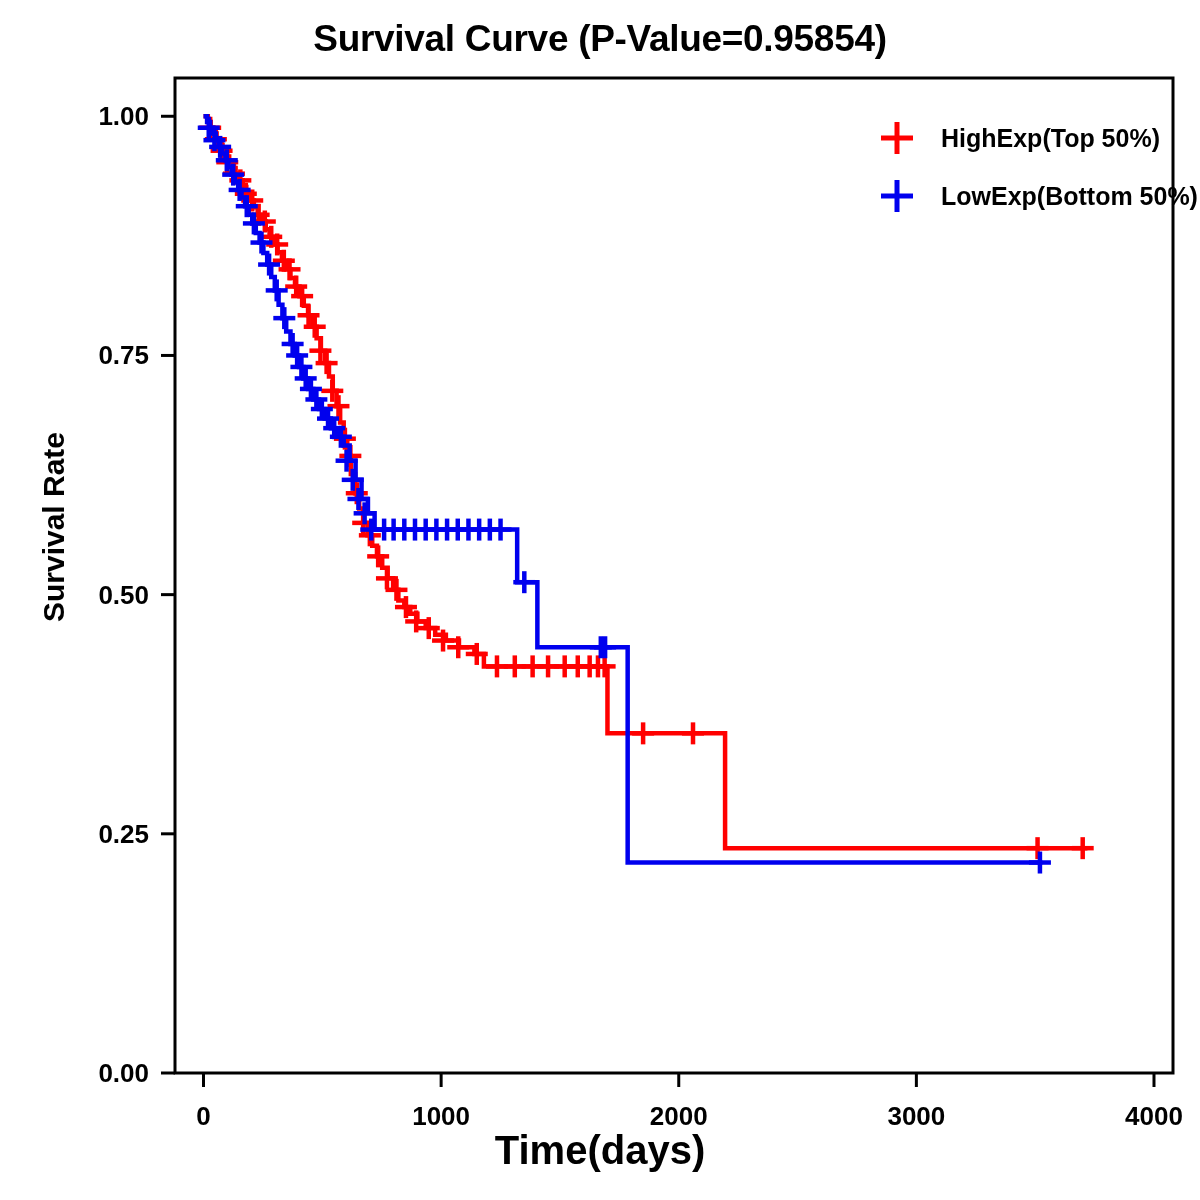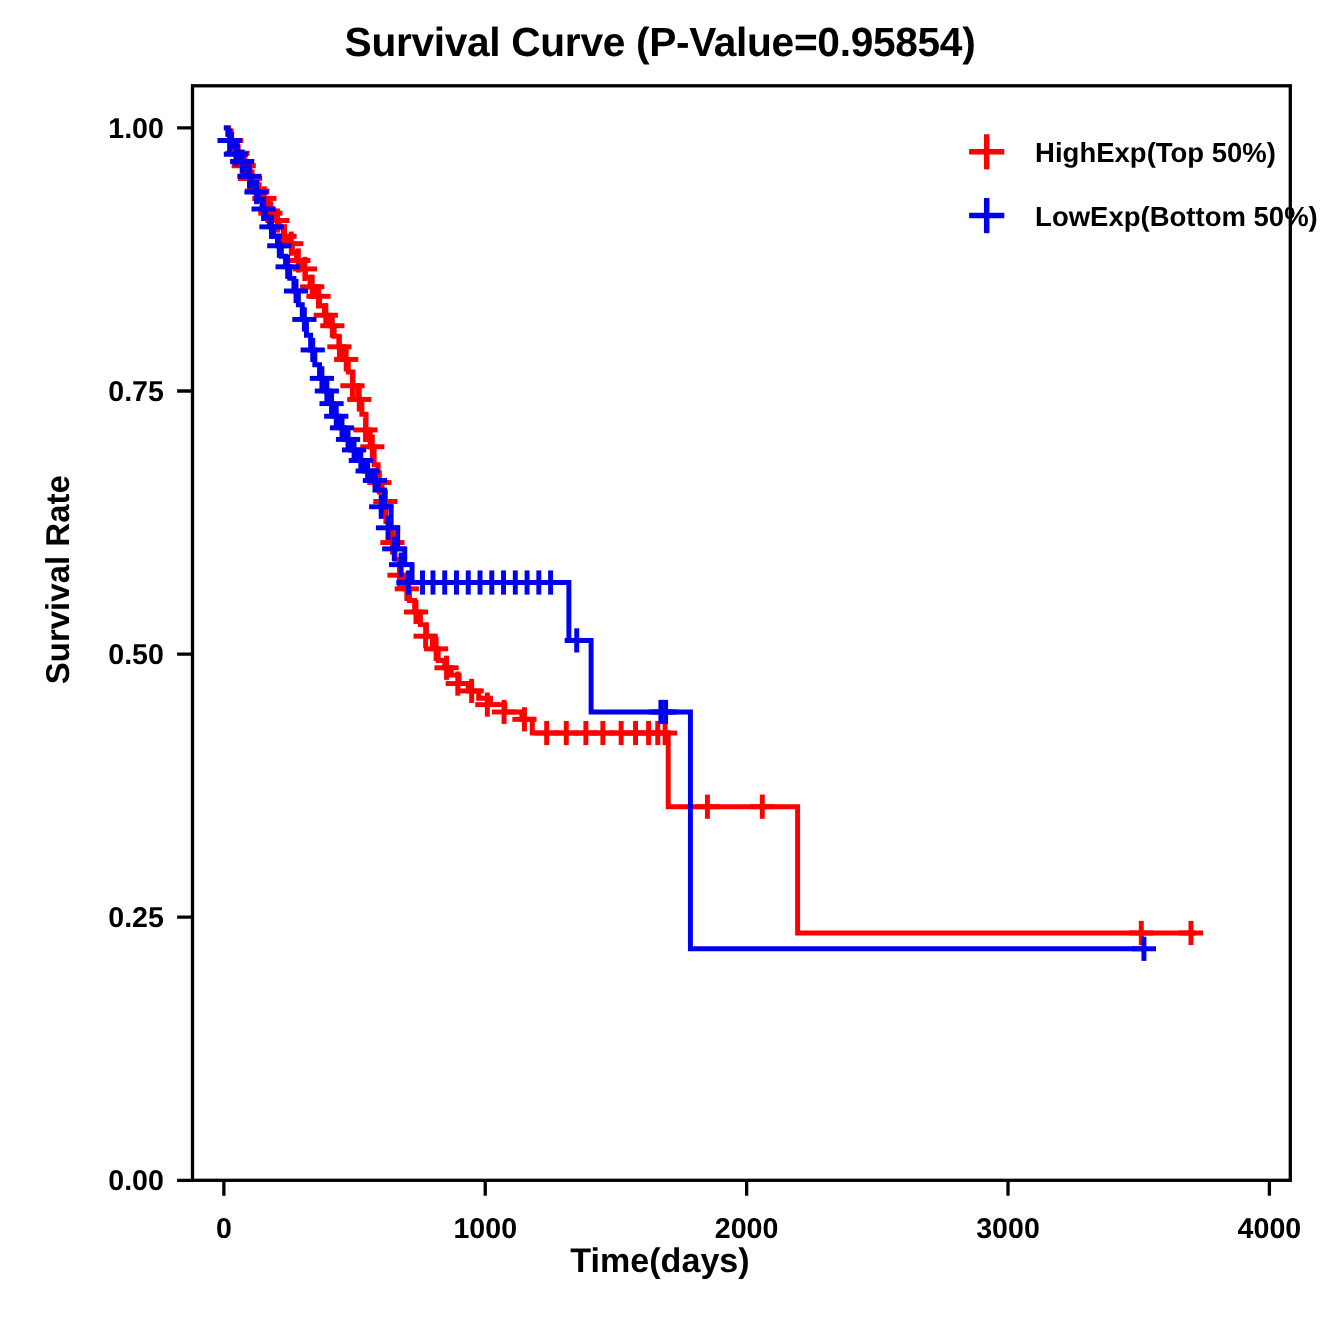--- a/index.html
+++ b/index.html
@@ -42,21 +42,21 @@
     font-size: 30px;
     font-weight: bold;
     color: #000000;
   }
   #xlabel {
     position: absolute;
     left: 0;
     top: 1128px;
     width: 1200px;
     text-align: center;
-    font-size: 31px;
+    font-size: 40px;
     font-weight: bold;
     color: #000000;
   }
   svg { display: block; }
   .tick-text {
     font-family: "Liberation Sans", sans-serif;
     font-size: 26px;
     font-weight: bold;
     fill: #000000;
   }

